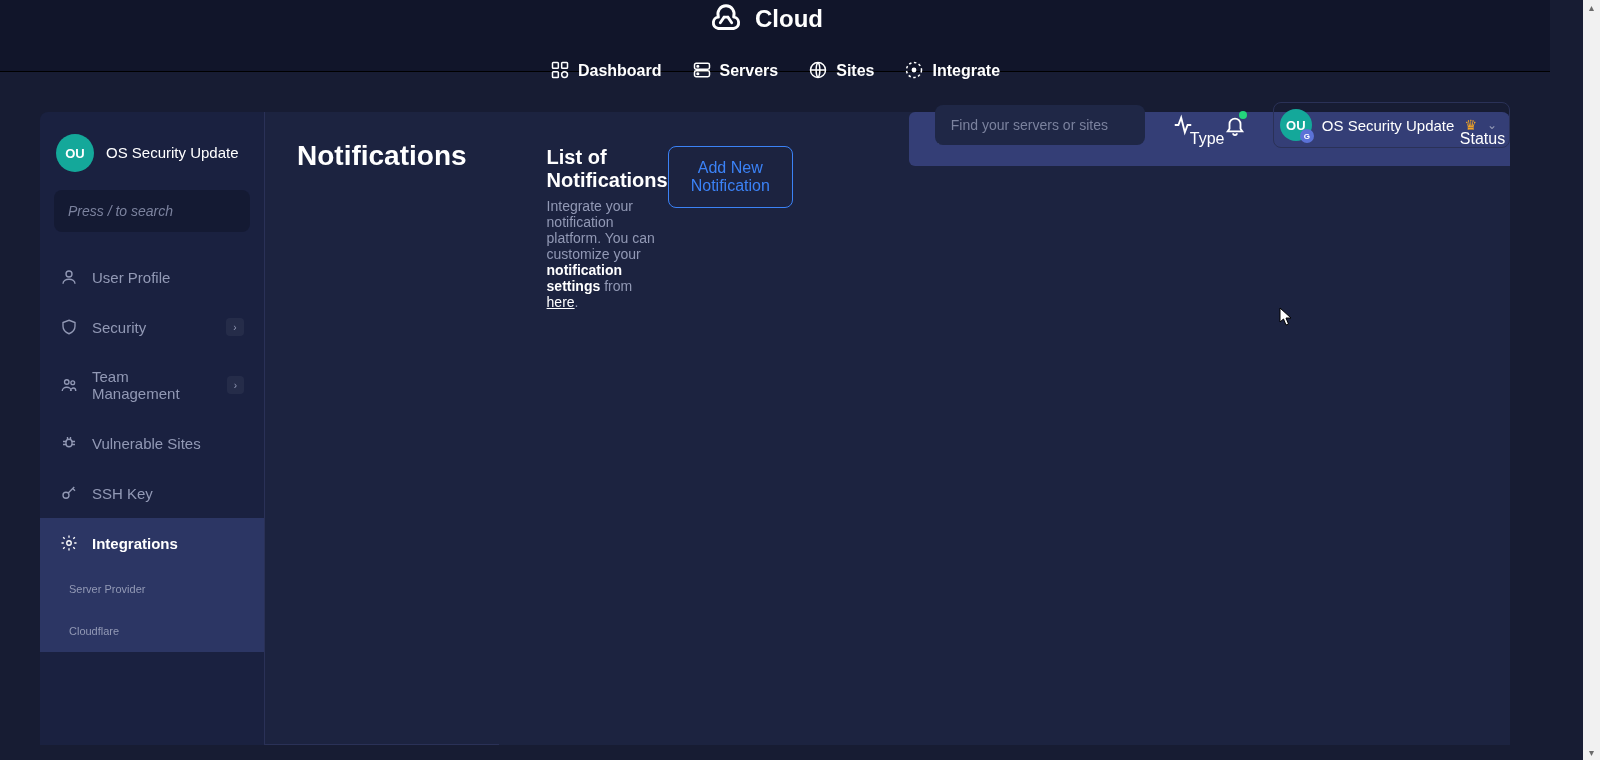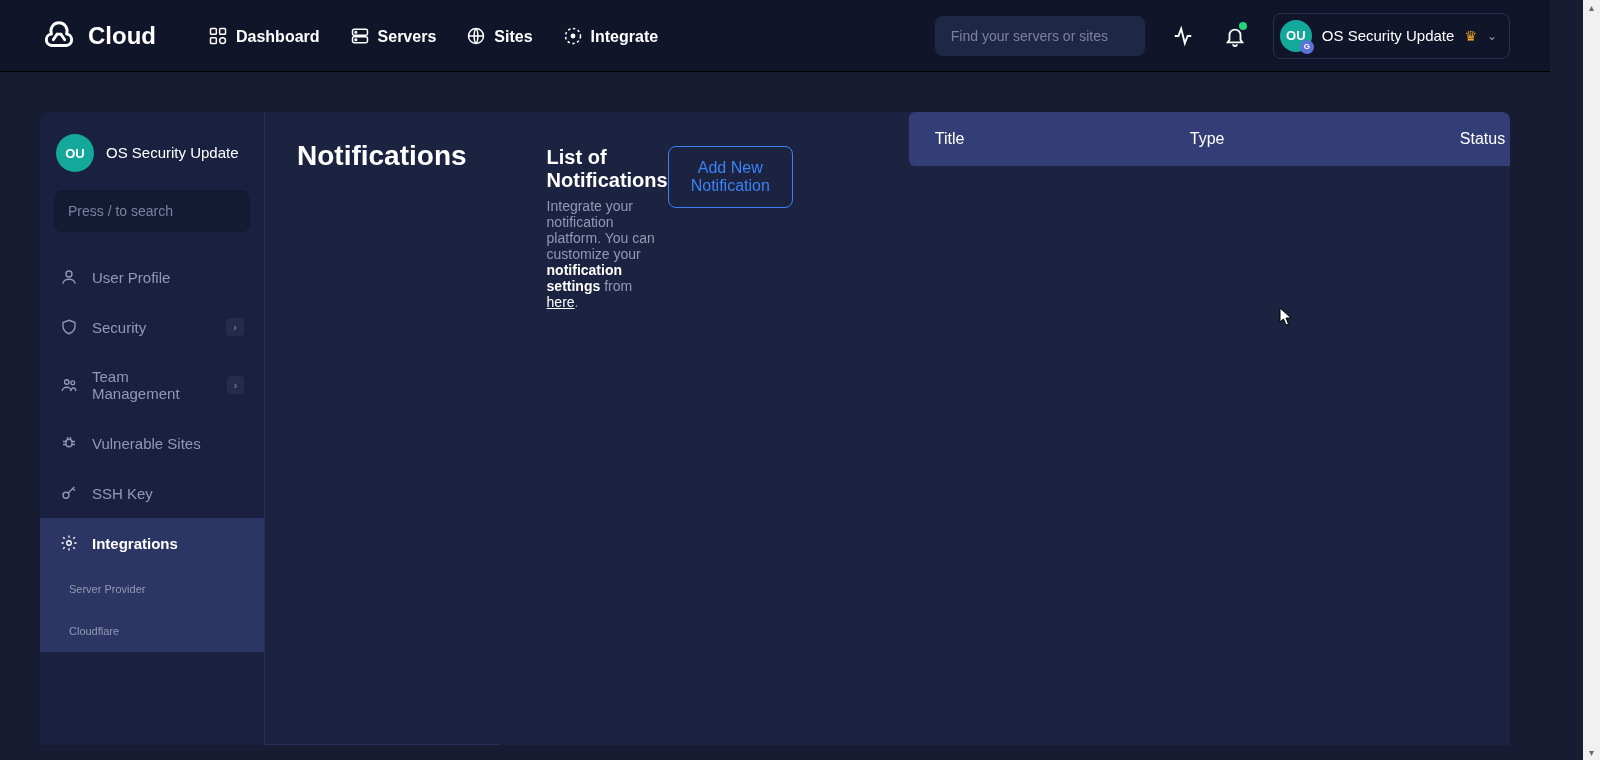--- a/index.html
+++ b/index.html
@@ -18,21 +18,21 @@
     --border:#2a3157;
   }
   *{box-sizing:border-box;}
   html,body{margin:0;padding:0;width:1550px;height:745px;font-family:"Segoe UI",Arial,sans-serif;color:var(--text);background:var(--bg);overflow:hidden;}
   
   .scroll-strip{position:fixed;right:0;top:0;width:17px;height:100%;background:#f1f1f1;display:flex;flex-direction:column;justify-content:space-between;align-items:center;padding:2px 0;color:#6b6b6b;font-size:10px;}
   .scroll-strip .arrow{cursor:pointer;}
   .scroll-strip .track{flex:1;width:100%;}
 
   
-  .topbar{height:72px;background:var(--bg-darker);display:flex;align-items:center;padding:0 40px 0 40px;gap:32px;border-bottom:1px solid #000;position:relative;}
+  .topbar{height:72px;background:var(--bg-darker);display:flex;align-items:center;padding:0 40px 0 40px;gap:22px;border-bottom:1px solid #000;position:relative;flex-direction:column;}
   .brand{display:flex;align-items:center;gap:10px;font-size:24px;font-weight:700;margin-right:20px;}
   .brand svg{width:38px;height:38px;}
   .nav-links{display:flex;align-items:center;gap:30px;}
   .nav-link{display:flex;align-items:flex-end;gap:8px;font-size:16px;font-weight:600;color:var(--text);cursor:pointer;}
   .nav-link svg{width:20px;height:20px;stroke:var(--text);fill:none;stroke-width:1.8;}
   .topbar-right{margin-left:auto;display:flex;align-items:center;gap:24px;}
   .search-box{display:flex;align-items:center;background:#1f2746;border-radius:8px;padding:0 14px;height:40px;width:210px;}
   .search-box input{background:none;border:none;outline:none;color:var(--text);font-size:14px;flex:1;}
   .search-box input::placeholder{color:var(--text-muted);}
   .icon-btn{position:relative;cursor:pointer;width:28px;height:28px;display:flex;align-items:center;justify-content:center;}
@@ -47,21 +47,21 @@
 
   
   .body{display:flex;padding:40px 40px 0 40px;gap:0;height:calc(100% - 72px);}
   .sidebar{width:225px;background:var(--sidebar);border-radius:8px 0 0 0;display:flex;flex-direction:column;border-right:1px solid var(--border);}
   .main{flex:1;background:var(--panel);border-radius:0 8px 0 0;display:flex;flex-direction:row;overflow:hidden;}
 
   .side-team{display:flex;align-items:center;gap:12px;padding:22px 16px 18px;}
   .side-team .avatar{width:38px;height:38px;font-size:13px;}
   .side-team .label{font-size:15px;font-weight:500;line-height:1.35;}
   .side-search{margin:0 14px;display:flex;align-items:center;background:#141a33;border-radius:8px;padding:0 12px;height:42px;}
-  .side-search input{flex:1;background:none;border:none;outline:none;color:var(--text);font-size:14px;}
+  .side-search input{flex:1;background:none;border:none;outline:none;color:var(--text);font-size:14px;font-style:italic;}
   .side-search input::placeholder{color:var(--text-muted);}
   .side-nav{margin-top:20px;display:flex;flex-direction:column;}
   .side-item{display:flex;align-items:center;gap:14px;padding:16px 20px;font-size:15px;color:var(--text-dim);cursor:pointer;position:relative;}
   .side-item svg{width:18px;height:18px;stroke:currentColor;fill:none;stroke-width:1.8;flex-shrink:0;}
   .side-item.active{background:var(--sidebar-active);color:var(--text);font-weight:600;}
   .side-item .arrow{margin-left:auto;width:18px;height:18px;border-radius:4px;background:rgba(255,255,255,0.05);display:flex;align-items:center;justify-content:center;font-size:10px;color:var(--text-dim);}
   .sub-items{background:var(--sidebar-active);}
   .sub-item{padding:15px 20px 15px 29px;font-size:11px;color:var(--text-dim);cursor:pointer;}
 
   .main-head{padding:28px 32px 22px;border-bottom:1px solid var(--border);}

